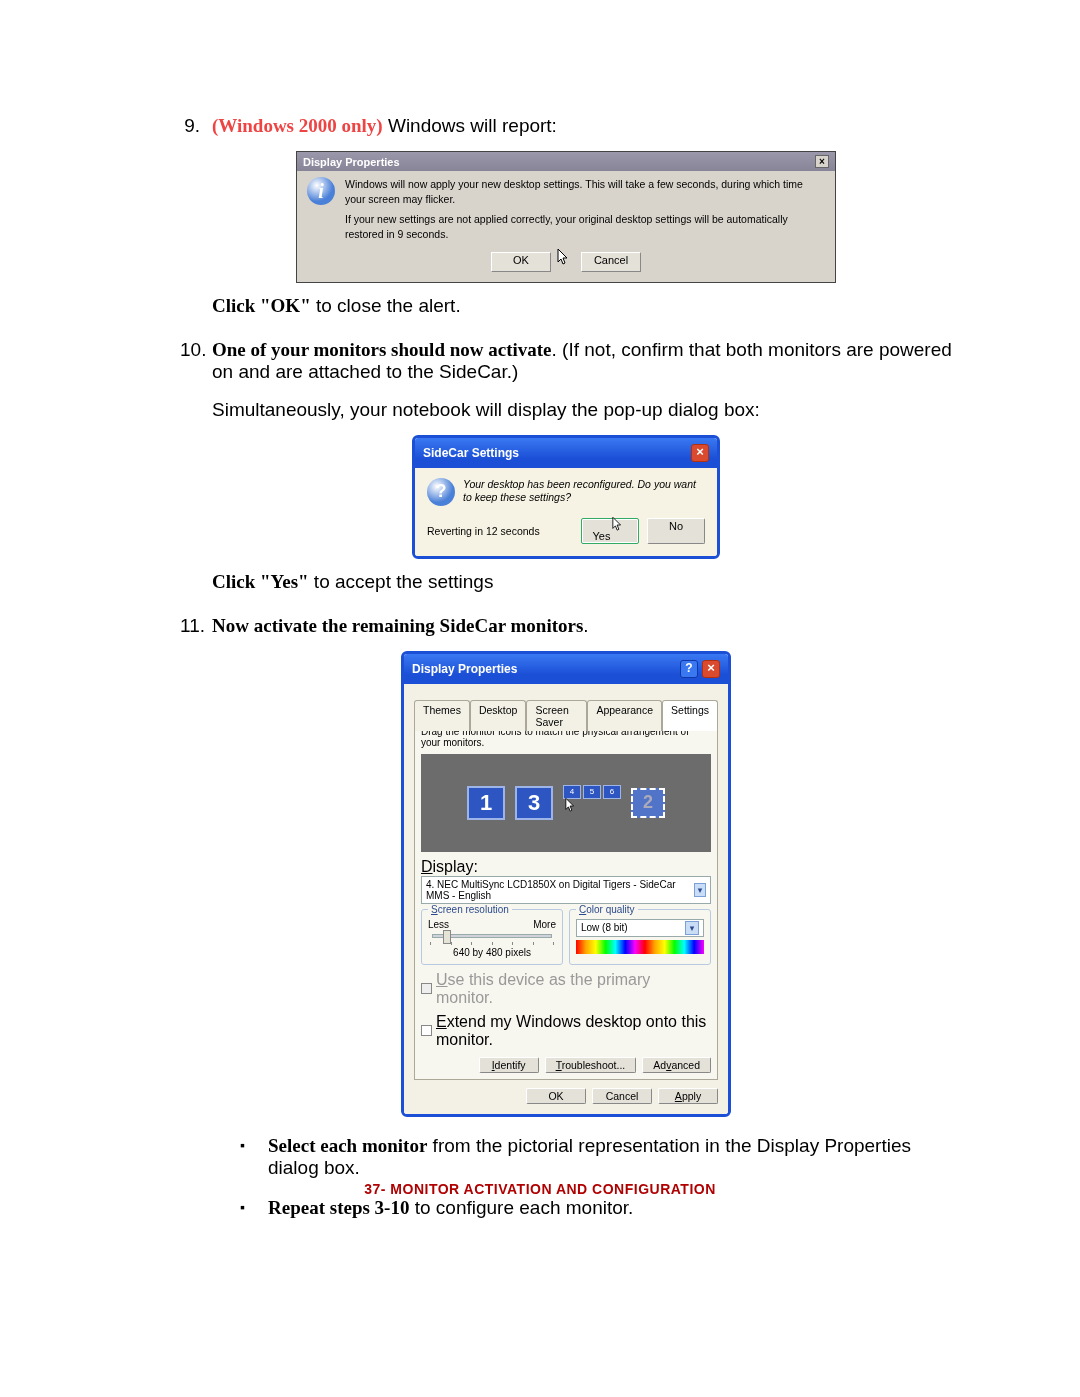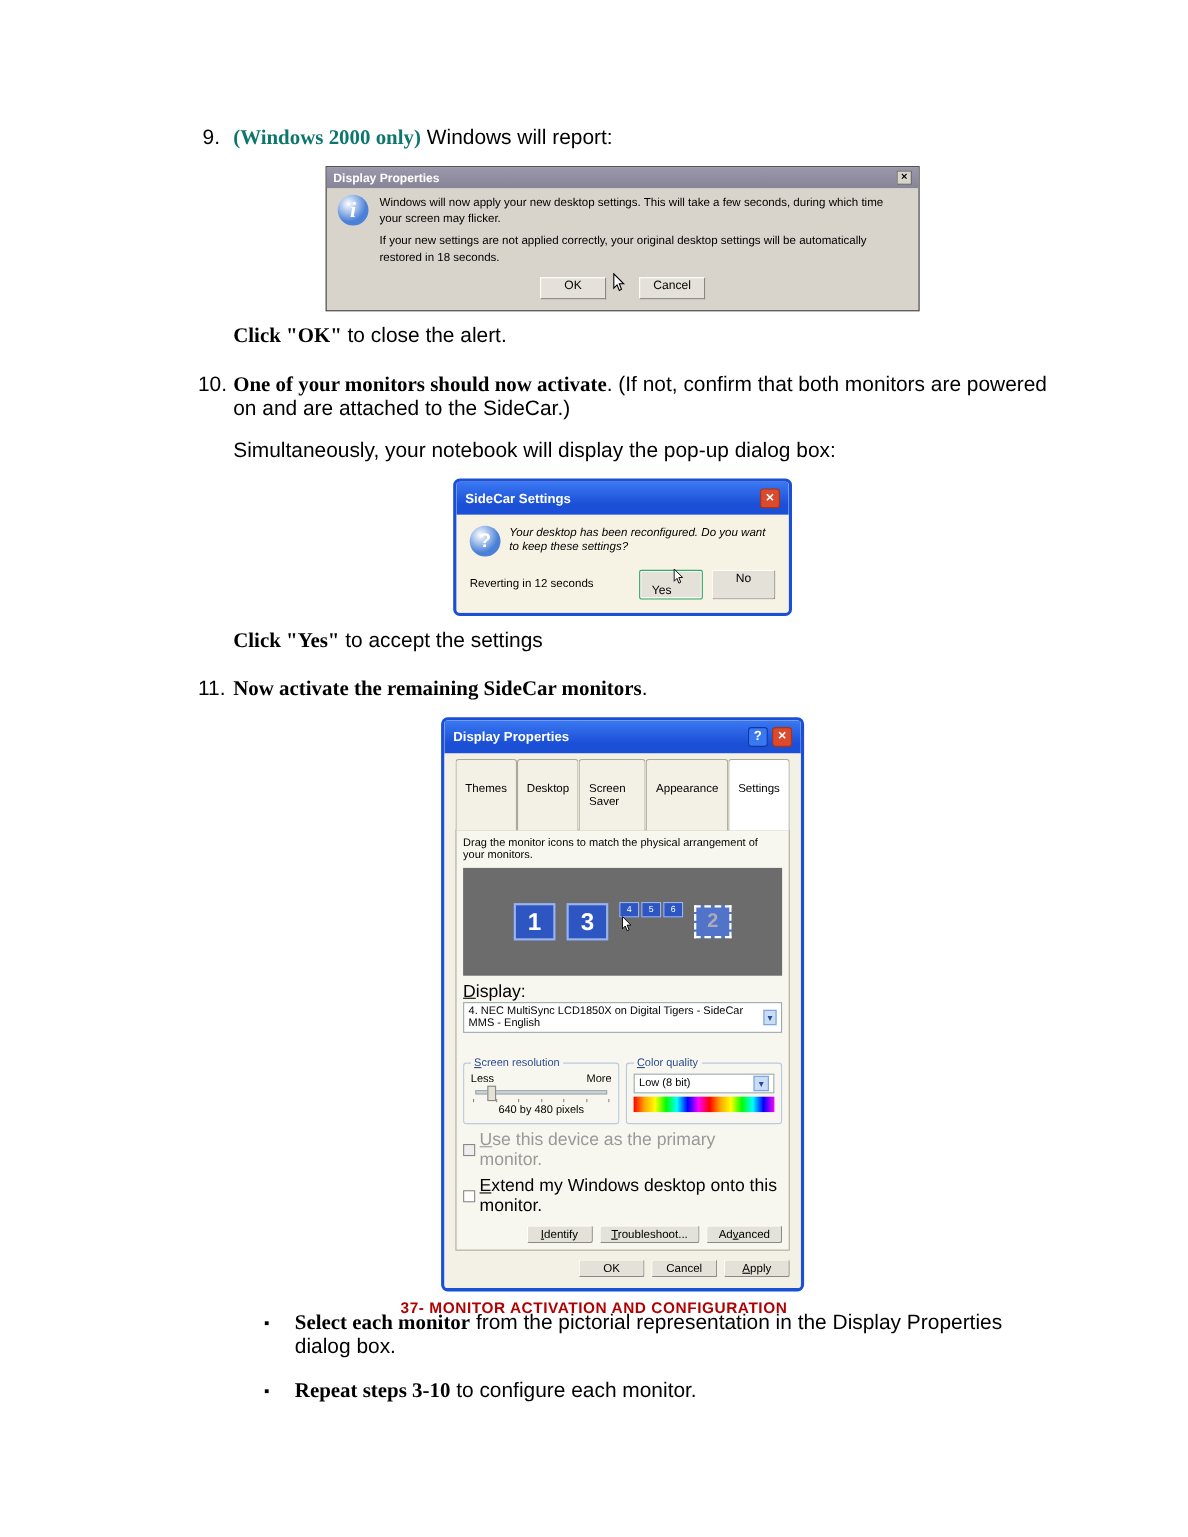--- a/index.html
+++ b/index.html
@@ -19,21 +19,21 @@
     display: flex;
     margin-bottom: 10px;
   }
   .num {
     width: 32px;
     flex-shrink: 0;
     text-align: right;
     padding-right: 12px;
   }
   .body { flex: 1; }
-  .red { color: #0f766e; font-weight: bold; font-family: "Times New Roman", serif; }
+  .red { color: #ef4444; font-weight: bold; font-family: "Times New Roman", serif; }
   .bold { font-weight: bold; font-family: "Times New Roman", serif; }
   .sub { margin-left: 32px; margin-top: 12px; margin-bottom: 4px; }
   .centerblock { display: flex; justify-content: center; margin: 14px 0 12px 0; }
   .bulletrow { display: flex; margin-left: 60px; margin-top: 18px; }
   .bullet { width: 28px; flex-shrink: 0; font-size: 14px; padding-top:2px;}
   .footer {
     position: absolute;
     bottom: 200px;
     left: 0; right: 0;
     text-align: center;
@@ -135,22 +135,22 @@
     line-height:14px;text-align:center;
   }
   .dlg3 .xpclose {
     width:18px;height:18px;background:#d94a2e;border:1px solid #b03010;
     border-radius:3px;color:#fff;font-weight:bold;font-size:13px;
     line-height:14px;text-align:center;
   }
   .dlg3 .inner { background:#f3f1e6; padding:4px 10px 10px 10px;}
   .dlg3 .tabs { display:flex; border-bottom: none; font-size:10.5px;}
   .dlg3 .tab {
-    padding:20px 8px; border:1px solid #aca899; border-bottom:0;
-    background:#f3f1e6; position:relative; top:1px; margin-right:0px;
+    padding:3px 8px; border:1px solid #aca899; border-bottom:0;
+    background:#f3f1e6; position:relative; top:12px; margin-right:0px;
     border-top-left-radius:3px; border-top-right-radius:3px;
   }
   .dlg3 .tab.active { background:#fff; z-index:2;}
   .dlg3 .tabpane {
     border:1px solid #aca899; background:#f8f7ef; padding:6px;
   }
   .dlg3 .instr { font-size:10px; margin-bottom:6px;}
   .dlg3 .arena {
     background:#6c6c6c; height:98px; display:flex; align-items:center;
     justify-content:center; gap:10px; padding:0 10px;
@@ -171,21 +171,21 @@
     background:#5274c8; border:2px dashed #fff; color:#aab;
     width:34px; height:30px; font-size:18px;
     display:flex;align-items:center;justify-content:center; font-weight:bold;
   }
   .dlg3 .fieldlbl { font-size:16px; margin-top:6px;}
   .dlg3 .dispsel {
     border:1px solid #9aa; background:#fff; font-size:10px;
     padding:2px 4px; display:flex; align-items:center;
   }
   .dlg3 .dispsel .dd {background:#c9ddf7;border:1px solid #7ba0d8;width:14px;height:14px;font-size:9px;text-align:center;color:#2c4b8e;line-height:12px;}
-  .dlg3 .groups { display:flex; gap:6px; margin-top:22px;}
+  .dlg3 .groups { display:flex; gap:6px; margin-top:0;}
   .dlg3 fieldset {
     border:1px solid #b8cae0; border-radius:3px; padding:4px 6px 6px 6px; flex:1;
   }
   .dlg3 legend { font-size:10px; color:#2c4b8e; padding:0 3px;}
   .dlg3 .sliderrow {display:flex; justify-content:space-between; font-size:10px;}
   .dlg3 .slider {
     height:4px; background:#d0d4da; margin:4px 4px; position:relative;
     border:1px solid #9aa;
   }
   .dlg3 .slider .thumb {
@@ -232,21 +232,21 @@
     <div class="dlg1">
       <div class="titlebar">
         <span>Display Properties</span>
         <span class="closebtn">×</span>
       </div>
       <div class="bodyrow">
         <div class="infoicon">i</div>
         <div class="msg">
           <div>Windows will now apply your new desktop settings. This will take a few seconds, during which time your screen may flicker.</div>
           <div style="height:6px"></div>
-          <div>If your new settings are not applied correctly, your original desktop settings will be automatically restored in 18 seconds.</div>
+          <div>If your new settings are not applied correctly, your original desktop settings will be automatically restored in 9 seconds.</div>
         </div>
       </div>
       <div class="btnrow">
         <div class="btn">OK</div>
         <span class="cursor">
           <svg width="14" height="20" viewBox="0 0 14 20">
               <path d="M1 1 L1 14 L4 11 L6 16 L8 15 L6 10 L10 10 Z" fill="#fff" stroke="#000" stroke-width="1"></path>
             </svg>
         </span>
         <div class="btn">Cancel</div>

